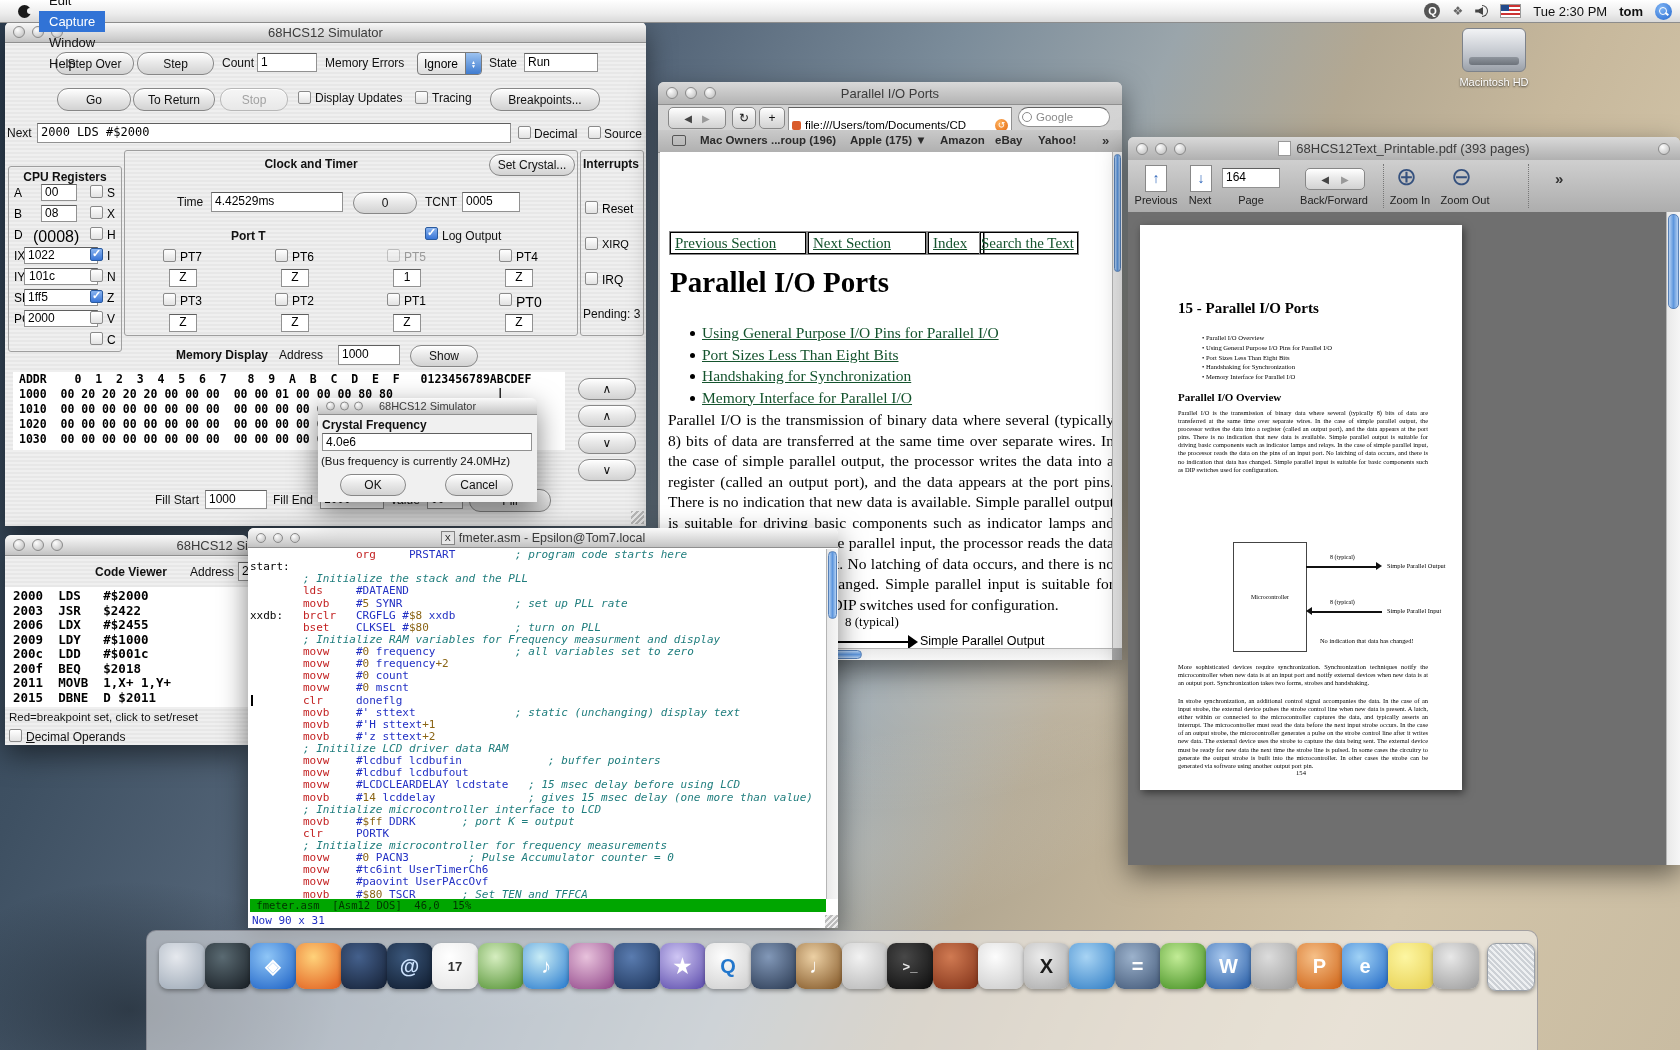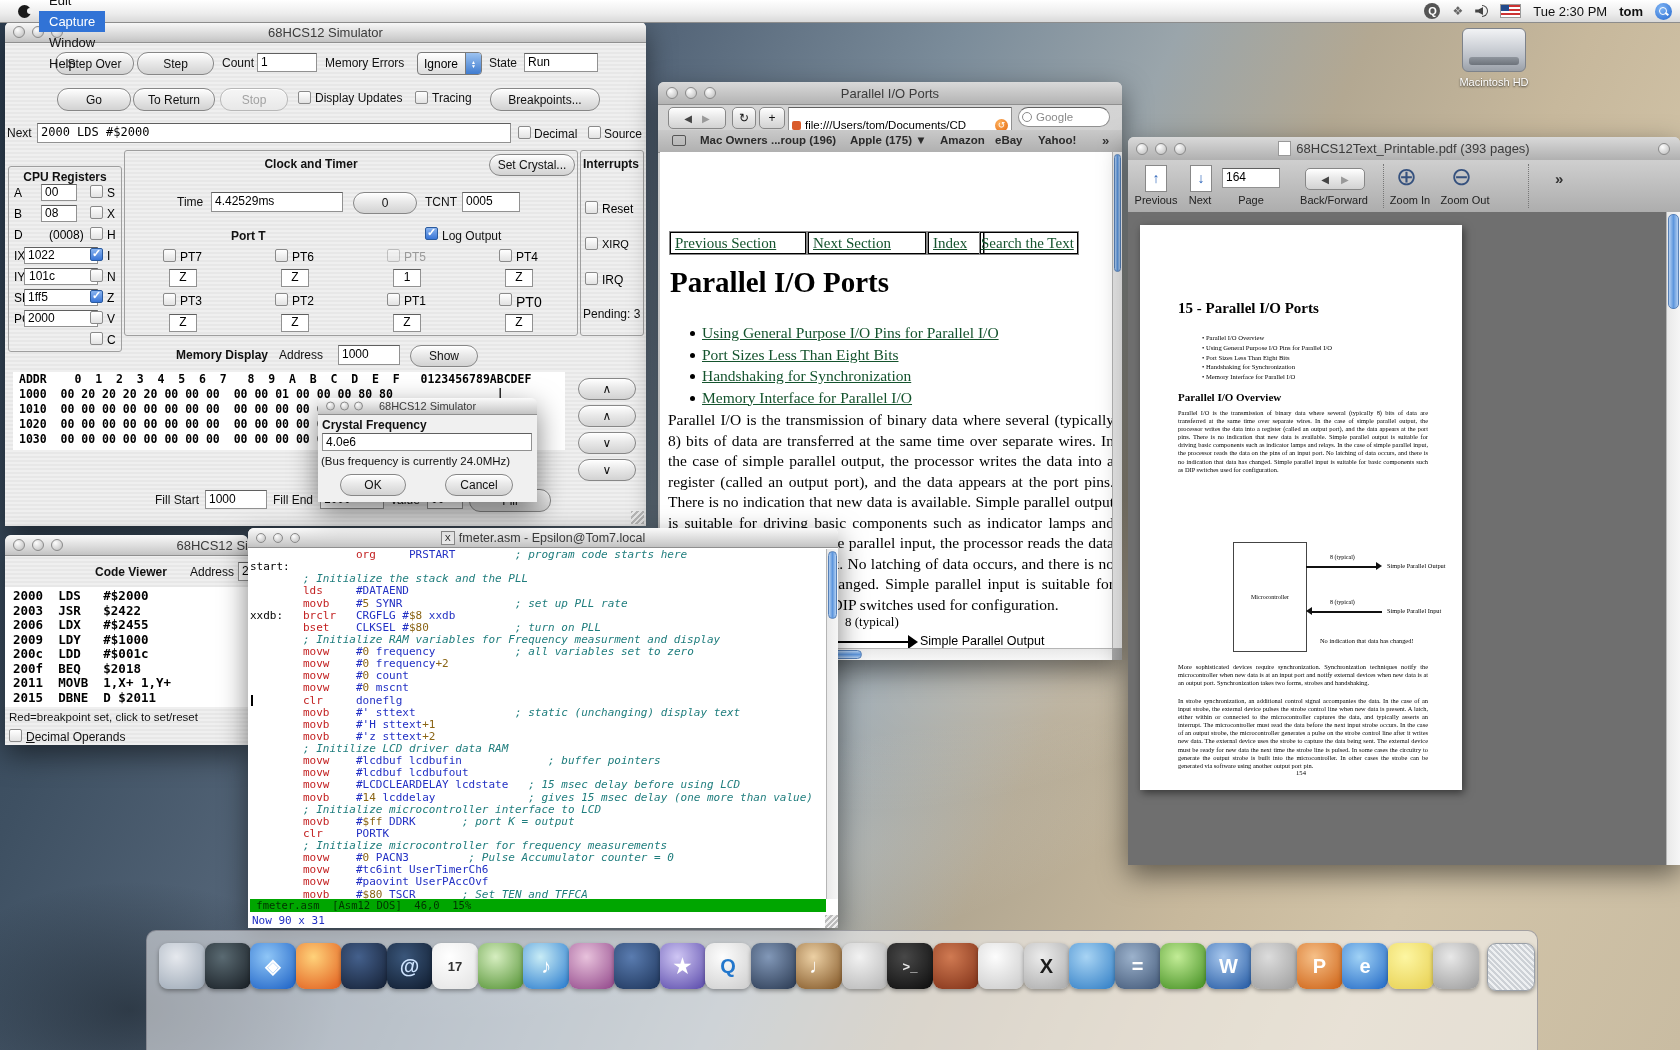--- a/index.html
+++ b/index.html
@@ -134,21 +134,21 @@
     <div class="lbl b" style="left:0;right:0;top:3px;text-align:center;position:absolute;">CPU Registers</div>
   <div style="position: absolute; left: 5px; top: 19px; font-size: 12px;">A</div>
       <div style="position: absolute; left: 32px; top: 17px; width: 36px; height: 17px; background: rgb(255, 255, 255); border-width: 1px; border-style: solid; border-color: rgb(95, 95, 95) rgb(145, 145, 145) rgb(145, 145, 145); border-image: initial; font-size: 12px; padding: 0px 3px; box-sizing: border-box;">00</div>
       <div class="cb" style="position: absolute; left: 81px; top: 18px;"></div>
       <div style="position: absolute; left: 98px; top: 19px; font-size: 12px;">S</div>
       <div style="position: absolute; left: 5px; top: 40px; font-size: 12px;">B</div>
       <div style="position: absolute; left: 32px; top: 38px; width: 36px; height: 17px; background: rgb(255, 255, 255); border-width: 1px; border-style: solid; border-color: rgb(95, 95, 95) rgb(145, 145, 145) rgb(145, 145, 145); border-image: initial; font-size: 12px; padding: 0px 3px; box-sizing: border-box;">08</div>
       <div class="cb" style="position: absolute; left: 81px; top: 39px;"></div>
       <div style="position: absolute; left: 98px; top: 40px; font-size: 12px;">X</div>
       <div style="position: absolute; left: 5px; top: 61px; font-size: 12px;">D</div>
-      <div style="position: absolute; left: 40px; top: 61px; font-size: 12px;">(0008)</div>
+      <div style="position: absolute; left: 24px; top: 61px; font-size: 16px;">(0008)</div>
       <div class="cb" style="position: absolute; left: 81px; top: 60px;"></div>
       <div style="position: absolute; left: 98px; top: 61px; font-size: 12px;">H</div>
       <div style="position: absolute; left: 5px; top: 82px; font-size: 12px;">IX</div>
       <div style="position: absolute; left: 15px; top: 80px; width: 74px; height: 17px; background: rgb(255, 255, 255); border-width: 1px; border-style: solid; border-color: rgb(95, 95, 95) rgb(145, 145, 145) rgb(145, 145, 145); border-image: initial; font-size: 12px; padding: 0px 3px; box-sizing: border-box;">1022</div>
       <div class="cb on" style="position: absolute; left: 81px; top: 81px;"></div>
       <div style="position: absolute; left: 98px; top: 82px; font-size: 12px;">I</div>
       <div style="position: absolute; left: 5px; top: 103px; font-size: 12px;">IY</div>
       <div style="position: absolute; left: 15px; top: 101px; width: 74px; height: 17px; background: rgb(255, 255, 255); border-width: 1px; border-style: solid; border-color: rgb(95, 95, 95) rgb(145, 145, 145) rgb(145, 145, 145); border-image: initial; font-size: 12px; padding: 0px 4px; box-sizing: border-box;">101c</div>
       <div class="cb" style="position: absolute; left: 81px; top: 102px;"></div>
       <div style="position: absolute; left: 98px; top: 103px; font-size: 12px;">N</div>

